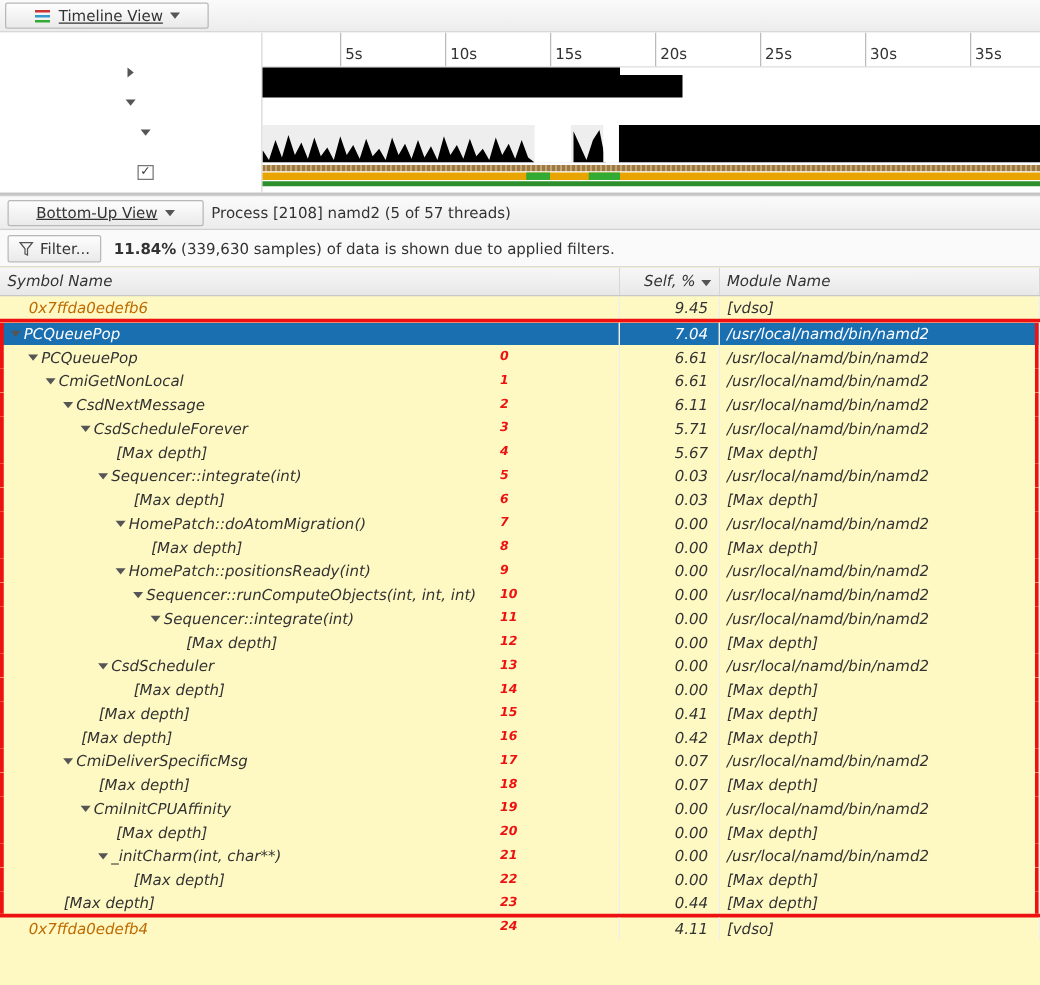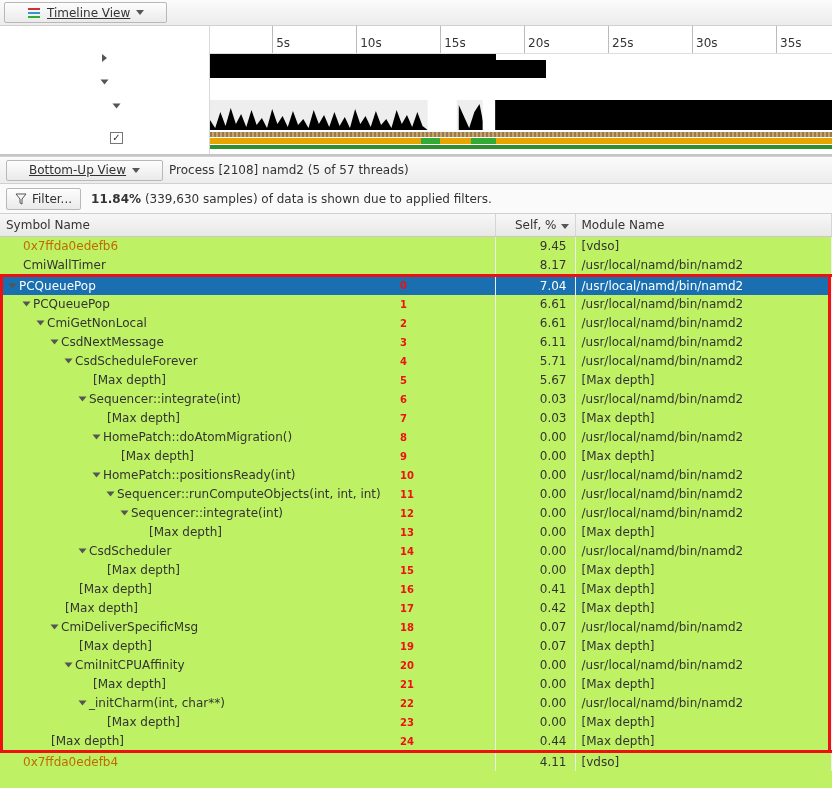--- a/index.html
+++ b/index.html
@@ -30,21 +30,21 @@
 
   
   .mid-toolbar { height: 28px; display:flex; align-items:center; gap:6px; padding: 0 6px; border-top:1px solid #d0d0d0; border-bottom:1px solid #d0d0d0; background:linear-gradient(#fbfbfb,#ececec); font-size:12px; }
   .plain-text { color:#333; }
 
   .filter-bar { height: 30px; display:flex; align-items:center; gap:10px; padding:0 6px; border-bottom:1px solid #d0d0d0; background:#fafafa; font-size:12px; }
   .filter-btn { display:flex; align-items:center; gap:5px; padding:3px 8px; background:linear-gradient(#fdfdfd,#eaeaea); border:1px solid #b8b8b8; border-radius:2px; }
   .funnel { width:12px;height:12px; }
 
   
-  .table-wrap { height: calc(788px - 26px - 130px - 28px - 30px); overflow:auto; background:#bef264; position:relative; }
+  .table-wrap { height: calc(788px - 26px - 130px - 28px - 30px); overflow:auto; background:#fef9c3; position:relative;font-style:italic; }
   table { width: 100%; border-collapse: collapse; font-size: 12px; table-layout: fixed; }
   thead th { position: sticky; top:0; background: linear-gradient(#f7f7f7,#e8e8e8); border-bottom:1px solid #c8c8c8; border-right:1px solid #d6d6d6; text-align:left; font-weight:normal; padding:4px 6px; color:#333; }
   tbody td { padding: 2px 6px; border-right:1px solid #eee; white-space:nowrap; overflow:hidden; text-overflow:clip; }
   tbody tr { height: 19px; }
   col.sym { width: 495px; }
   col.self { width: 80px; }
   col.mod { }
   td.self { text-align:right; padding-right:8px; }
   .tree-cell { display:flex; align-items:center; gap:4px; }
   .tw { display:inline-block; width:0;height:0;border-top:4px solid transparent;border-bottom:4px solid transparent;border-left:5px solid #555; }
@@ -175,30 +175,20 @@
         <tr class="">
           <td>
             <div class="tree-cell" style="padding-left: 4px;">
               <span class="tw none"></span>
               <span class="hex">0x7ffda0edefb6</span>
             </div>
           </td>
           <td class="self">9.45</td>
           <td>[vdso]</td>
         </tr>
-        <tr class="">
-          <td>
-            <div class="tree-cell" style="padding-left: 4px;">
-              <span class="tw none"></span>
-              <span>CmiWallTimer</span>
-            </div>
-          </td>
-          <td class="self">8.17</td>
-          <td>/usr/local/namd/bin/namd2</td>
-        </tr>
         <tr class="sel redbox-top redbox-side">
           <td>
             <div class="tree-cell" style="padding-left: 4px;">
               <span class="tw open"></span>
               <span>PCQueuePop</span>
             </div>
           </td>
           <td class="self">7.04</td>
           <td>/usr/local/namd/bin/namd2</td>
         </tr>

